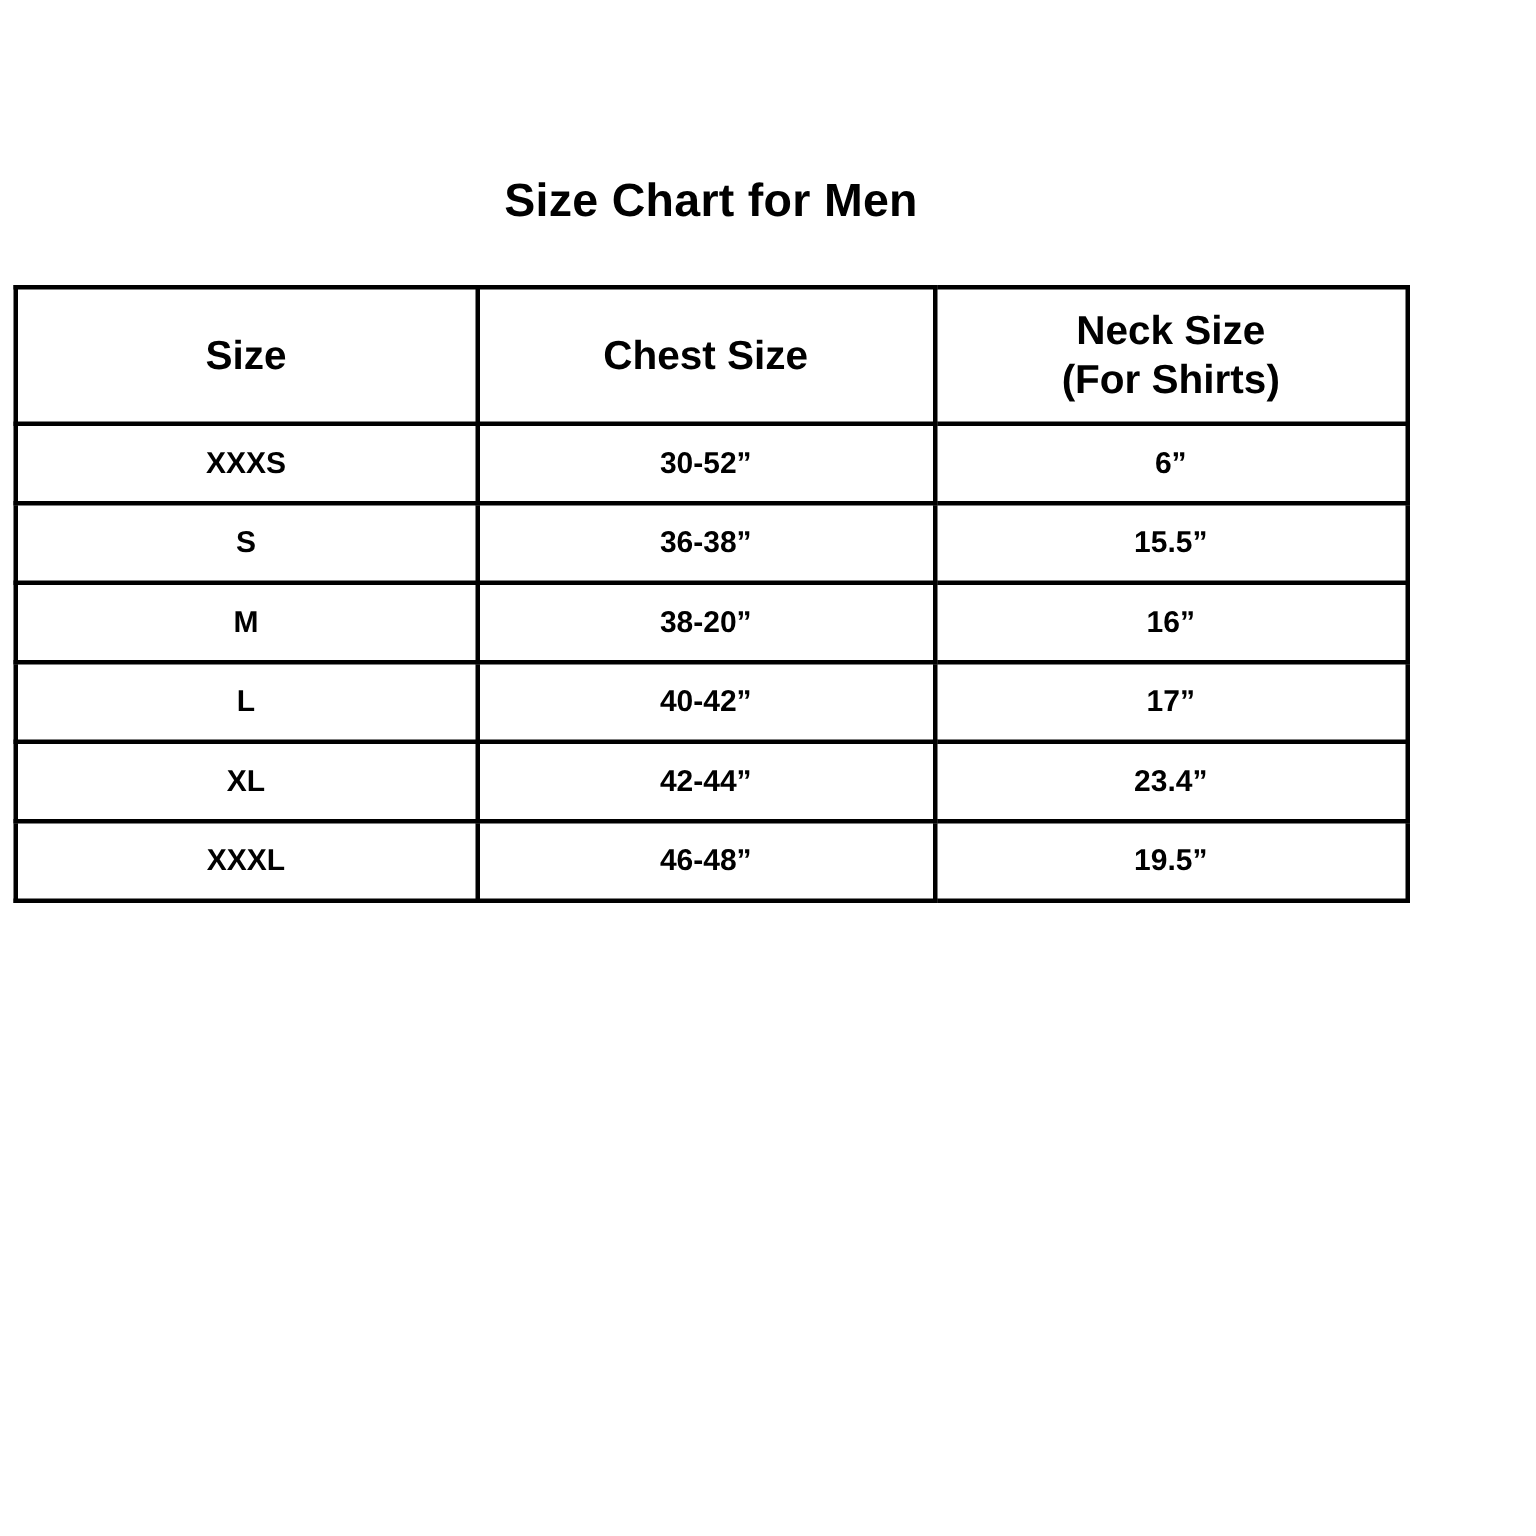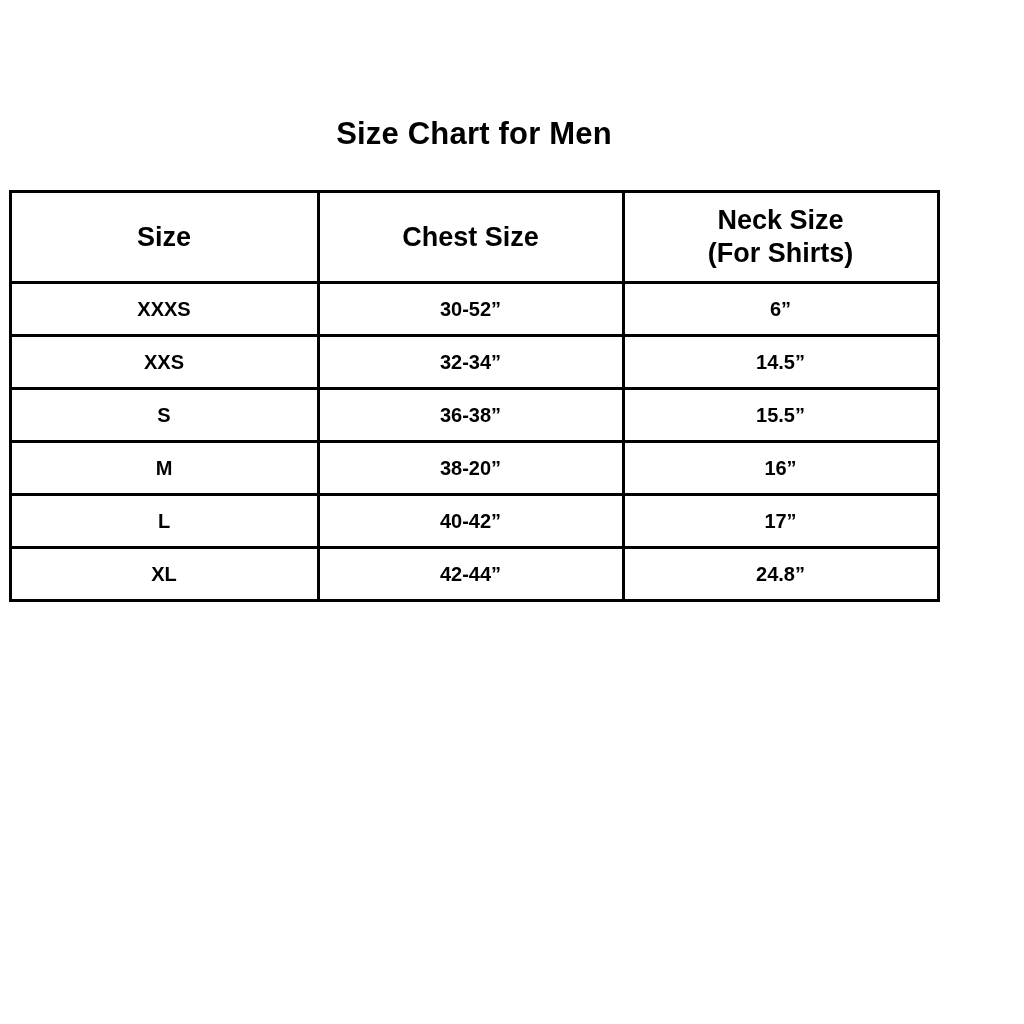--- a/index.html
+++ b/index.html
@@ -77,39 +77,39 @@
         </th>
       </tr>
     </thead>
     <tbody>
       <tr>
         <td>XXXS</td>
         <td>30-52”</td>
         <td>6”</td>
       </tr>
       <tr>
-        <td>XXS</td>
-        <td>32-34”</td>
-        <td>14.5”</td>
-      </tr>
-      <tr>
         <td>S</td>
         <td>36-38”</td>
         <td>15.5”</td>
       </tr>
       <tr>
         <td>M</td>
         <td>38-20”</td>
         <td>16”</td>
       </tr>
       <tr>
         <td>L</td>
         <td>40-42”</td>
         <td>17”</td>
       </tr>
       <tr>
         <td>XL</td>
         <td>42-44”</td>
-        <td>24.8”</td>
+        <td>23.4”</td>
+      </tr>
+      <tr>
+        <td>XXXL</td>
+        <td>46-48”</td>
+        <td>19.5”</td>
       </tr>
     </tbody>
   </table>
 </div>
 
 </body></html>

